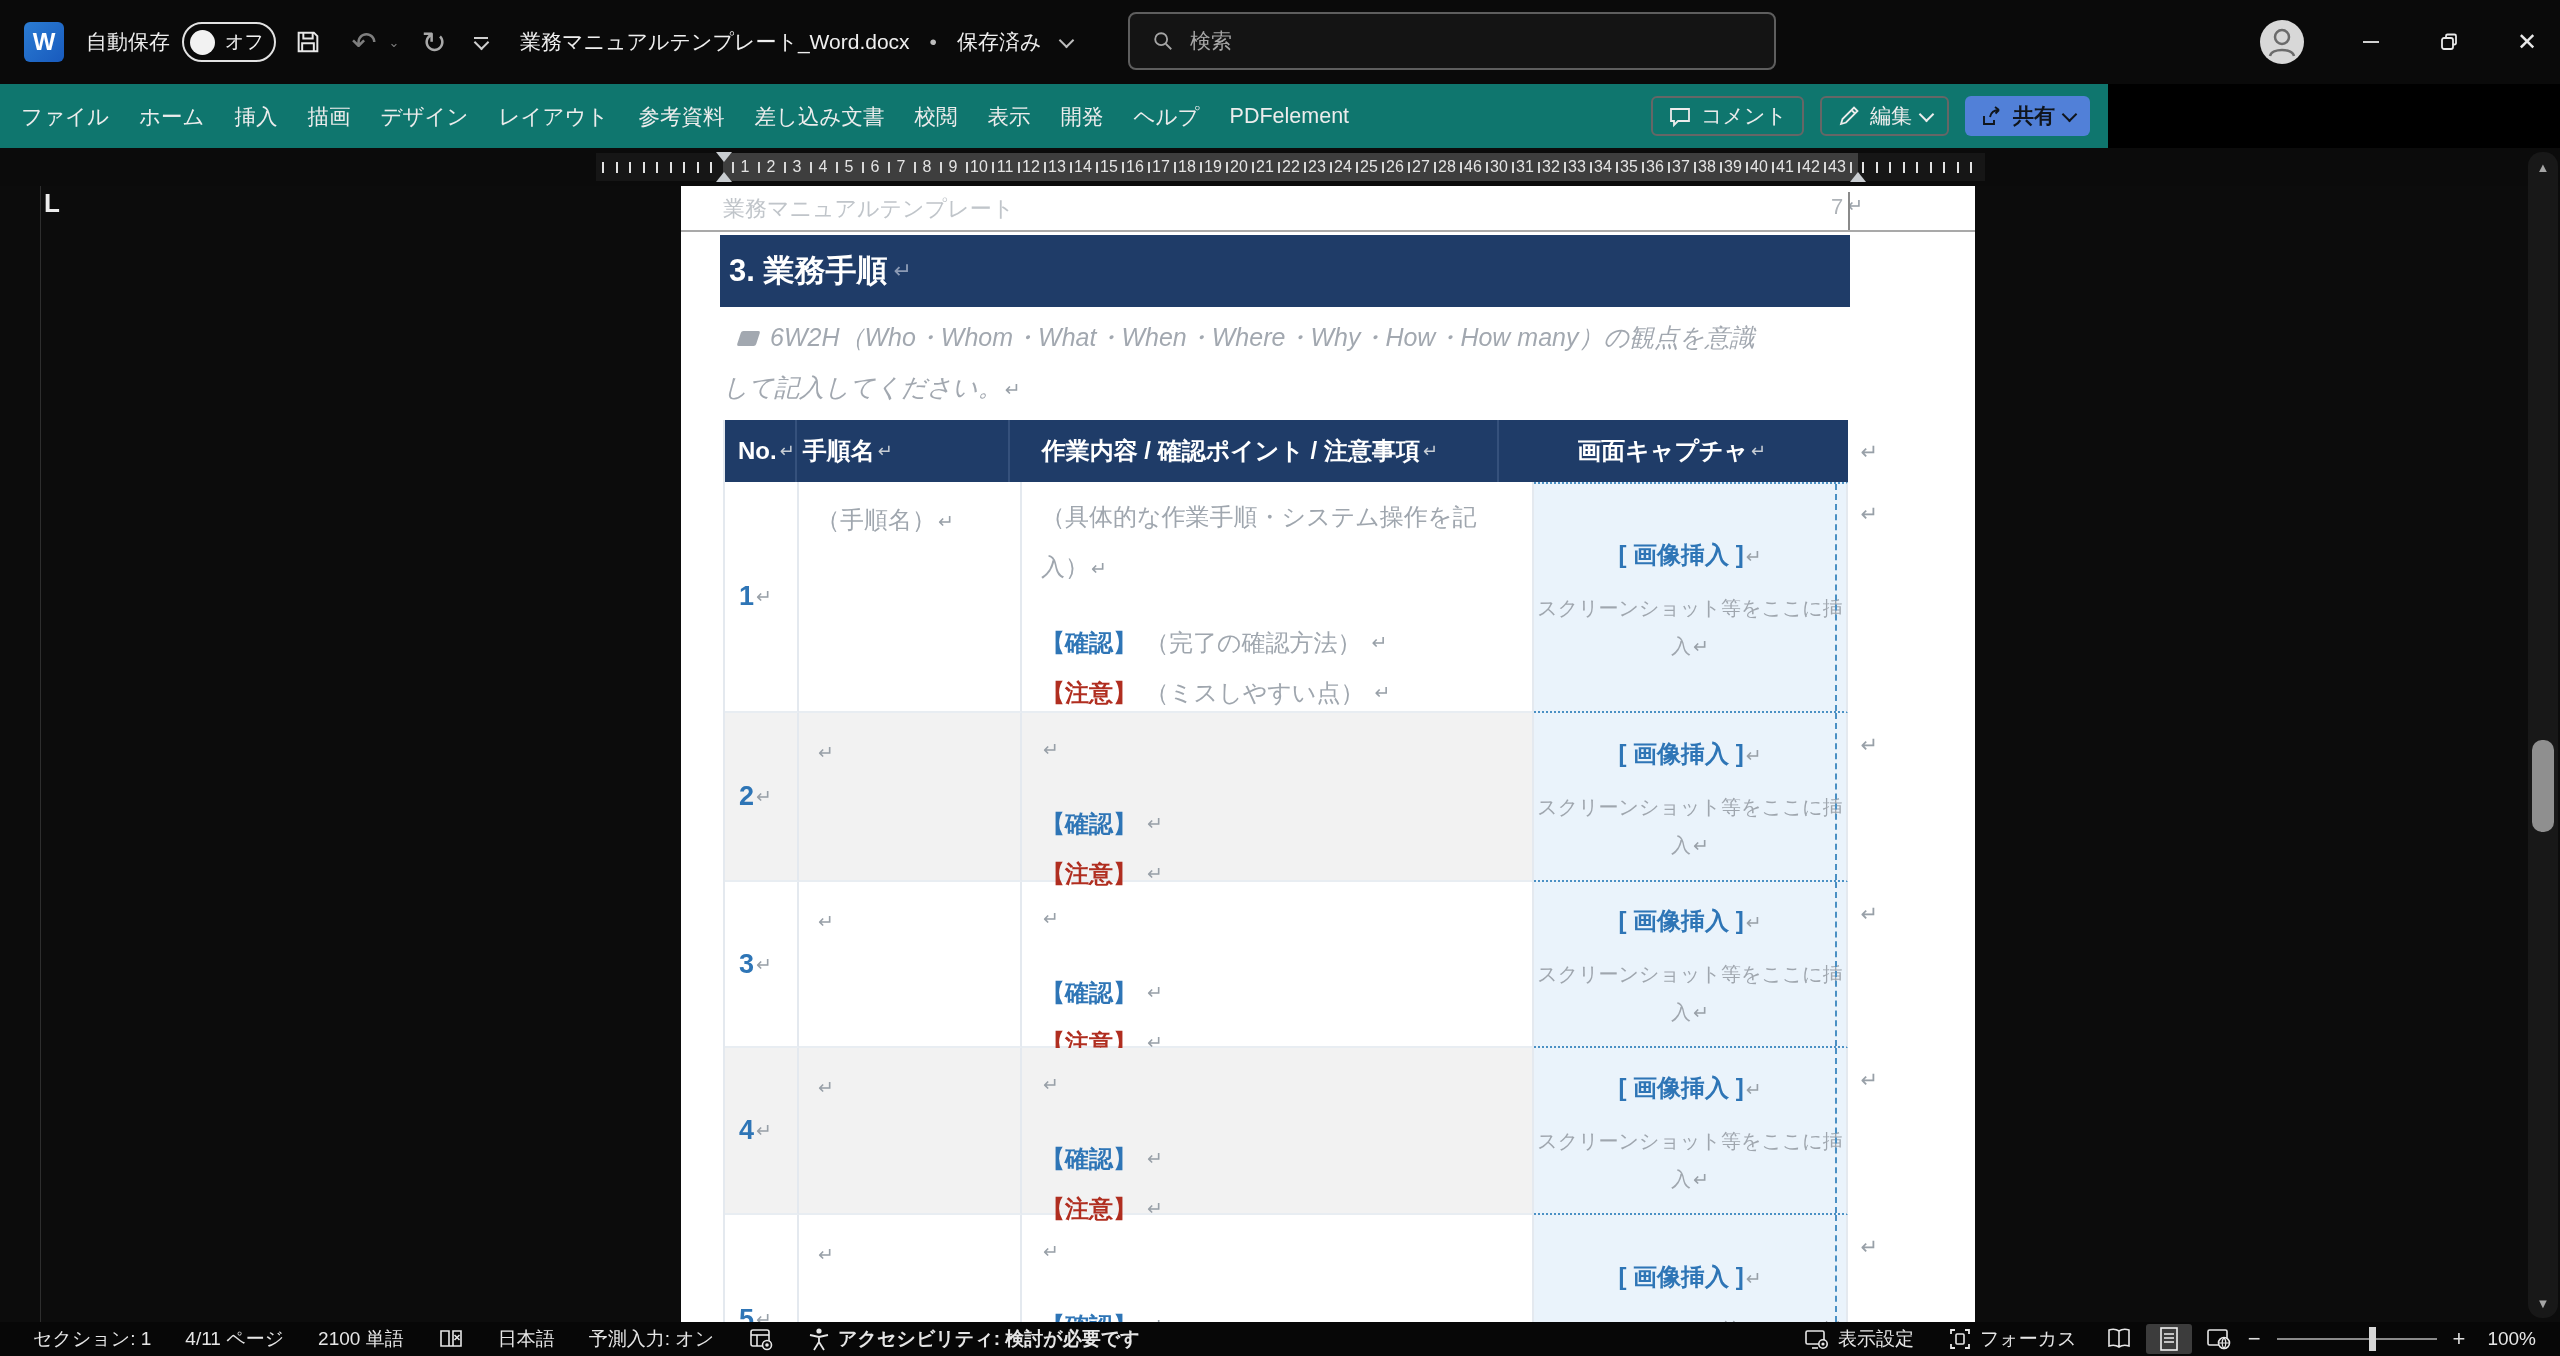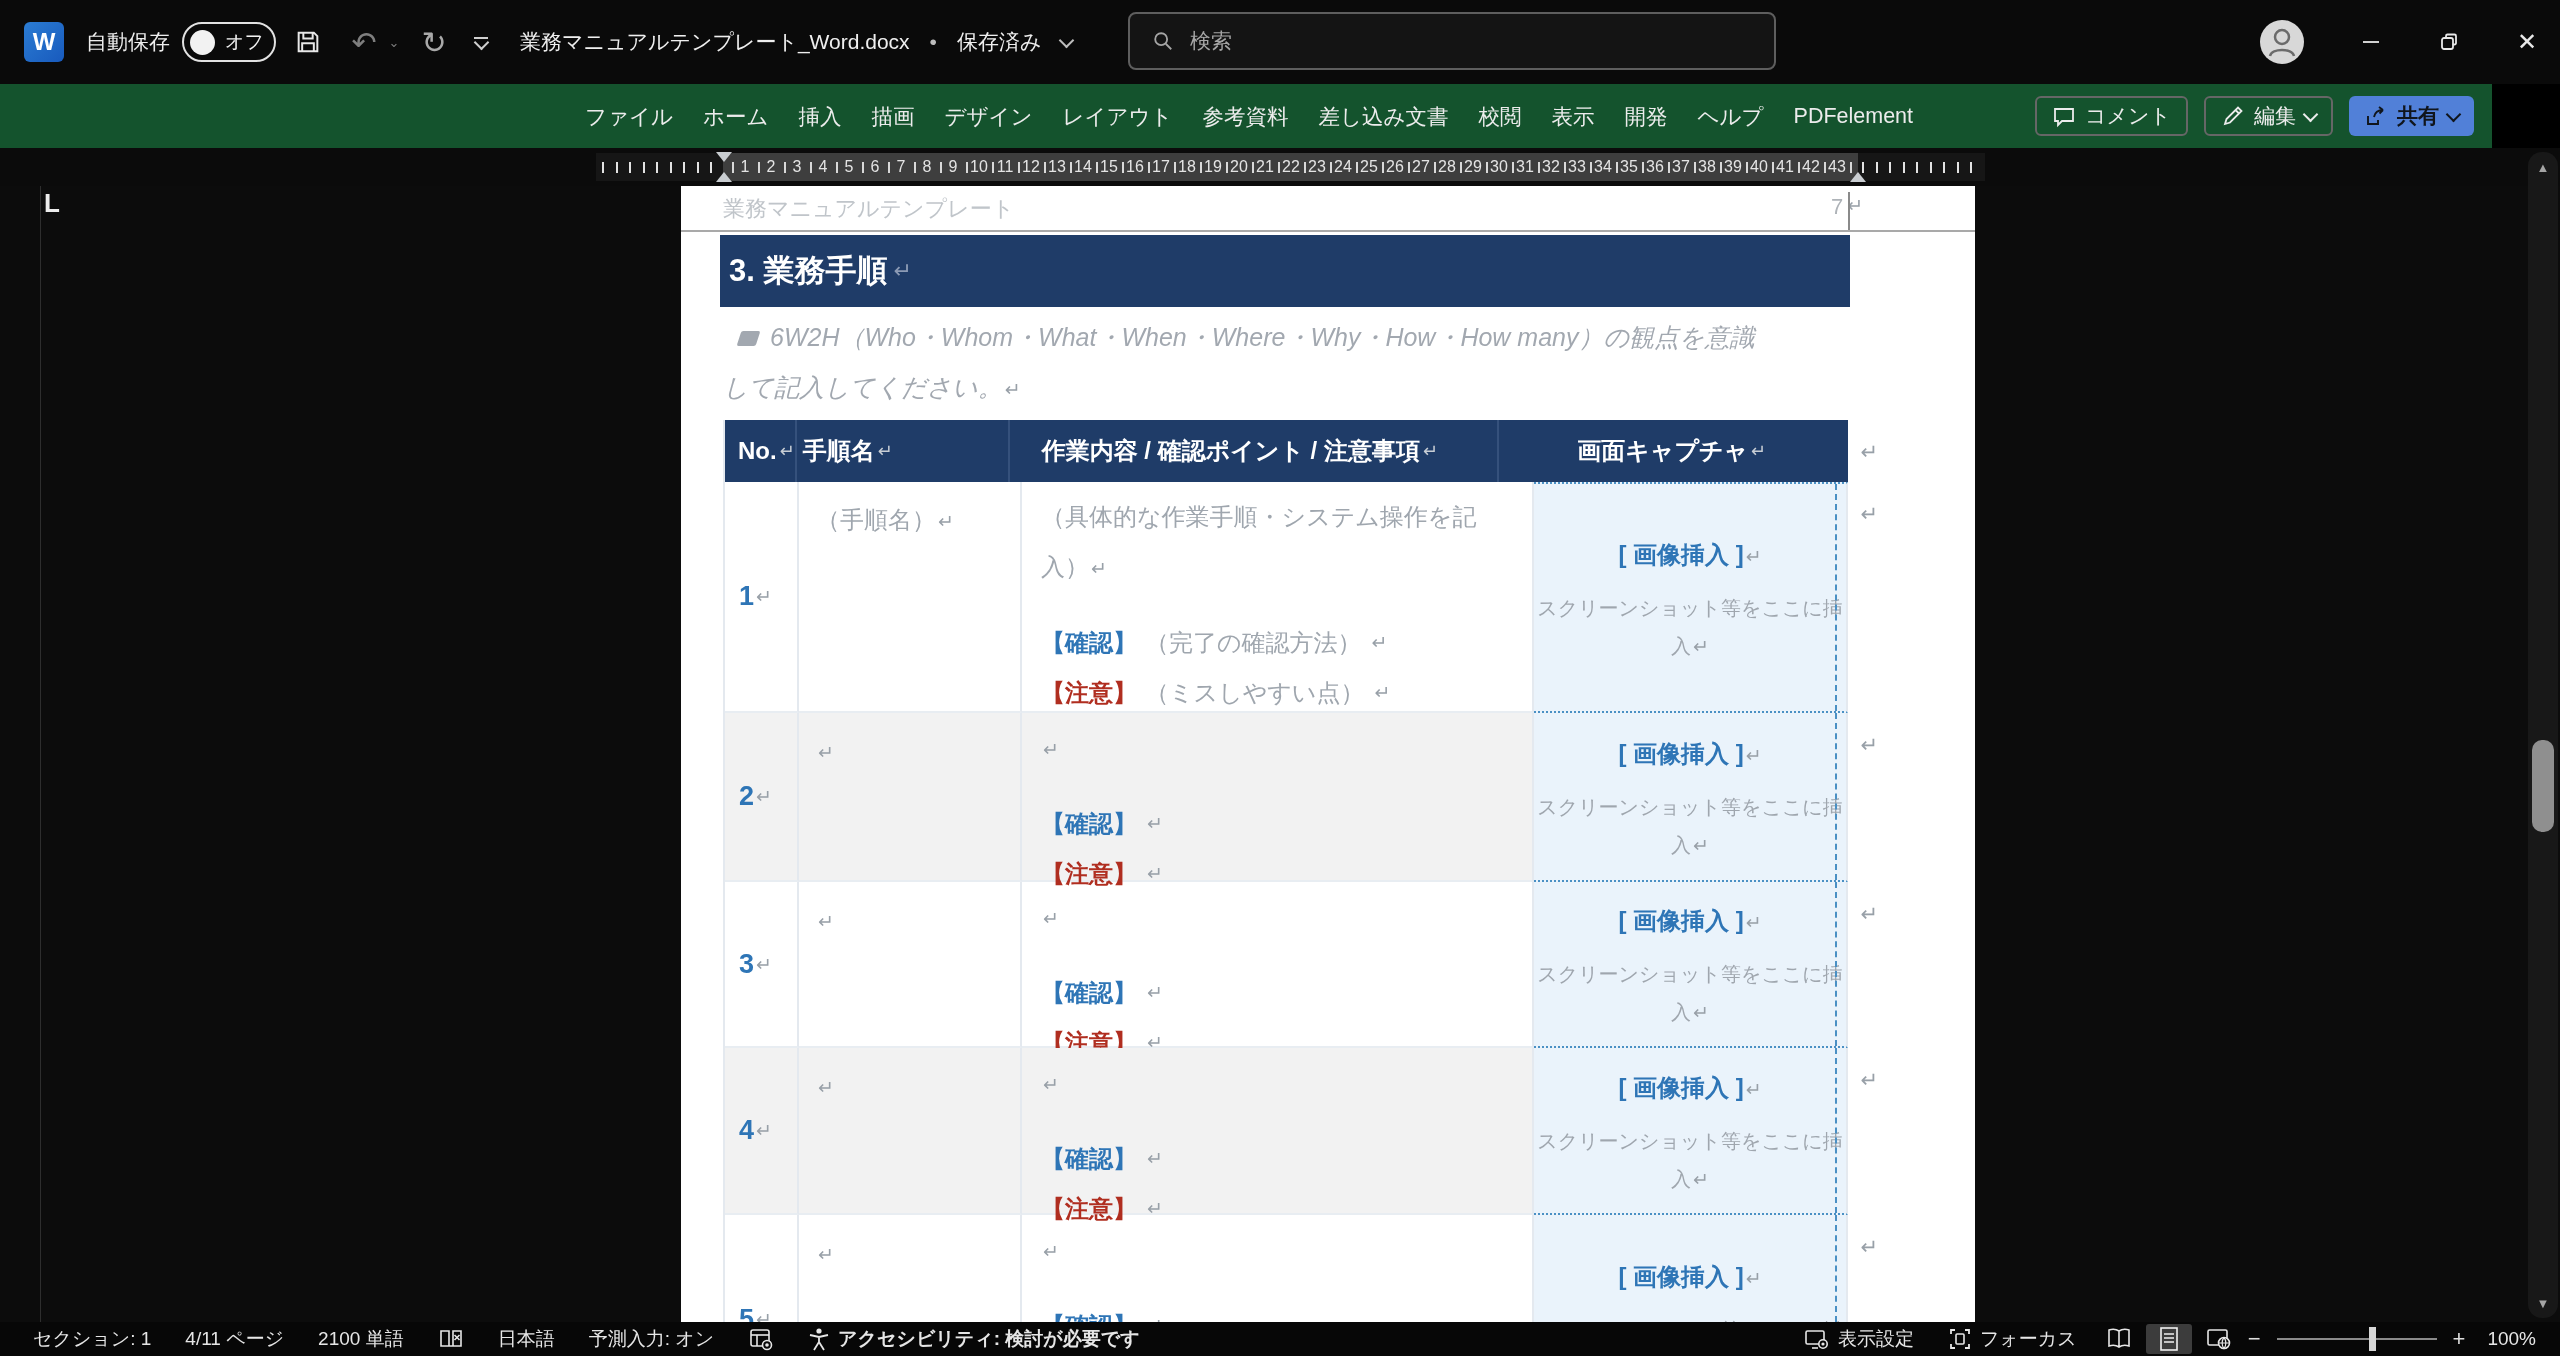--- a/index.html
+++ b/index.html
@@ -34,21 +34,21 @@
   .searchbox input{background:transparent;border:none;outline:none;color:#A5A5A5;font-size:21px;width:520px;font-family:"Liberation Sans",sans-serif;}
   .searchbox input::placeholder{color:#A5A5A5;opacity:1;}
   .search-glyph{margin:0 14px 0 22px;}
   .avatar{position:absolute;left:2260px;top:20px;width:44px;height:44px;border-radius:50%;background:#D8D8D8;overflow:hidden;}
   .winbtn{position:absolute;top:0;width:62px;height:84px;display:flex;align-items:center;justify-content:center;color:#E8E8E8;}
   .win-min{left:2340px;}
   .win-restore{left:2418px;}
   .win-close{left:2496px;font-size:24px;}
 
   
-  .ribbonrow{position:absolute;left:0;top:84px;width:2492px;height:64px;background:#14532d;display:flex;align-items:center;justify-content:center;}
+  .ribbonrow{position:absolute;left:0;top:84px;width:2108px;height:64px;background:#0f766e;display:flex;align-items:center;}
   .rtab-list{display:flex;align-items:center;padding-left:6px;}
   .rtab{color:#ECECEC;font-size:21.5px;padding:0 15px;height:64px;display:flex;align-items:center;cursor:default;}
   .ribbon-right{position:absolute;right:18px;top:5px;height:54px;display:flex;align-items:center;gap:16px;}
   .rbtn{height:40px;border:2px solid #666;border-radius:6px;display:flex;align-items:center;gap:9px;padding:0 15px;
         color:#ECECEC;font-size:21px;box-sizing:border-box;}
   .rbtn .chev{border-color:#ECECEC;}
   .share-btn{background:#5180D8;border:none;color:#10151C;font-weight:bold;}
   .share-btn .chev{border-color:#10151C;}
 
   
@@ -258,21 +258,21 @@
       <div class="rnum" style="left: 617px;">19</div>
       <div class="rnum" style="left: 643px;">20</div>
       <div class="rnum" style="left: 669px;">21</div>
       <div class="rnum" style="left: 695px;">22</div>
       <div class="rnum" style="left: 721px;">23</div>
       <div class="rnum" style="left: 747px;">24</div>
       <div class="rnum" style="left: 773px;">25</div>
       <div class="rnum" style="left: 799px;">26</div>
       <div class="rnum" style="left: 825px;">27</div>
       <div class="rnum" style="left: 851px;">28</div>
-      <div class="rnum" style="left: 877px;">29</div>
+      <div class="rnum" style="left: 877px;">46</div>
       <div class="rnum" style="left: 903px;">30</div>
       <div class="rnum" style="left: 929px;">31</div>
       <div class="rnum" style="left: 955px;">32</div>
       <div class="rnum" style="left: 981px;">33</div>
       <div class="rnum" style="left: 1007px;">34</div>
       <div class="rnum" style="left: 1033px;">35</div>
       <div class="rnum" style="left: 1059px;">36</div>
       <div class="rnum" style="left: 1085px;">37</div>
       <div class="rnum" style="left: 1111px;">38</div>
       <div class="rnum" style="left: 1137px;">39</div>

